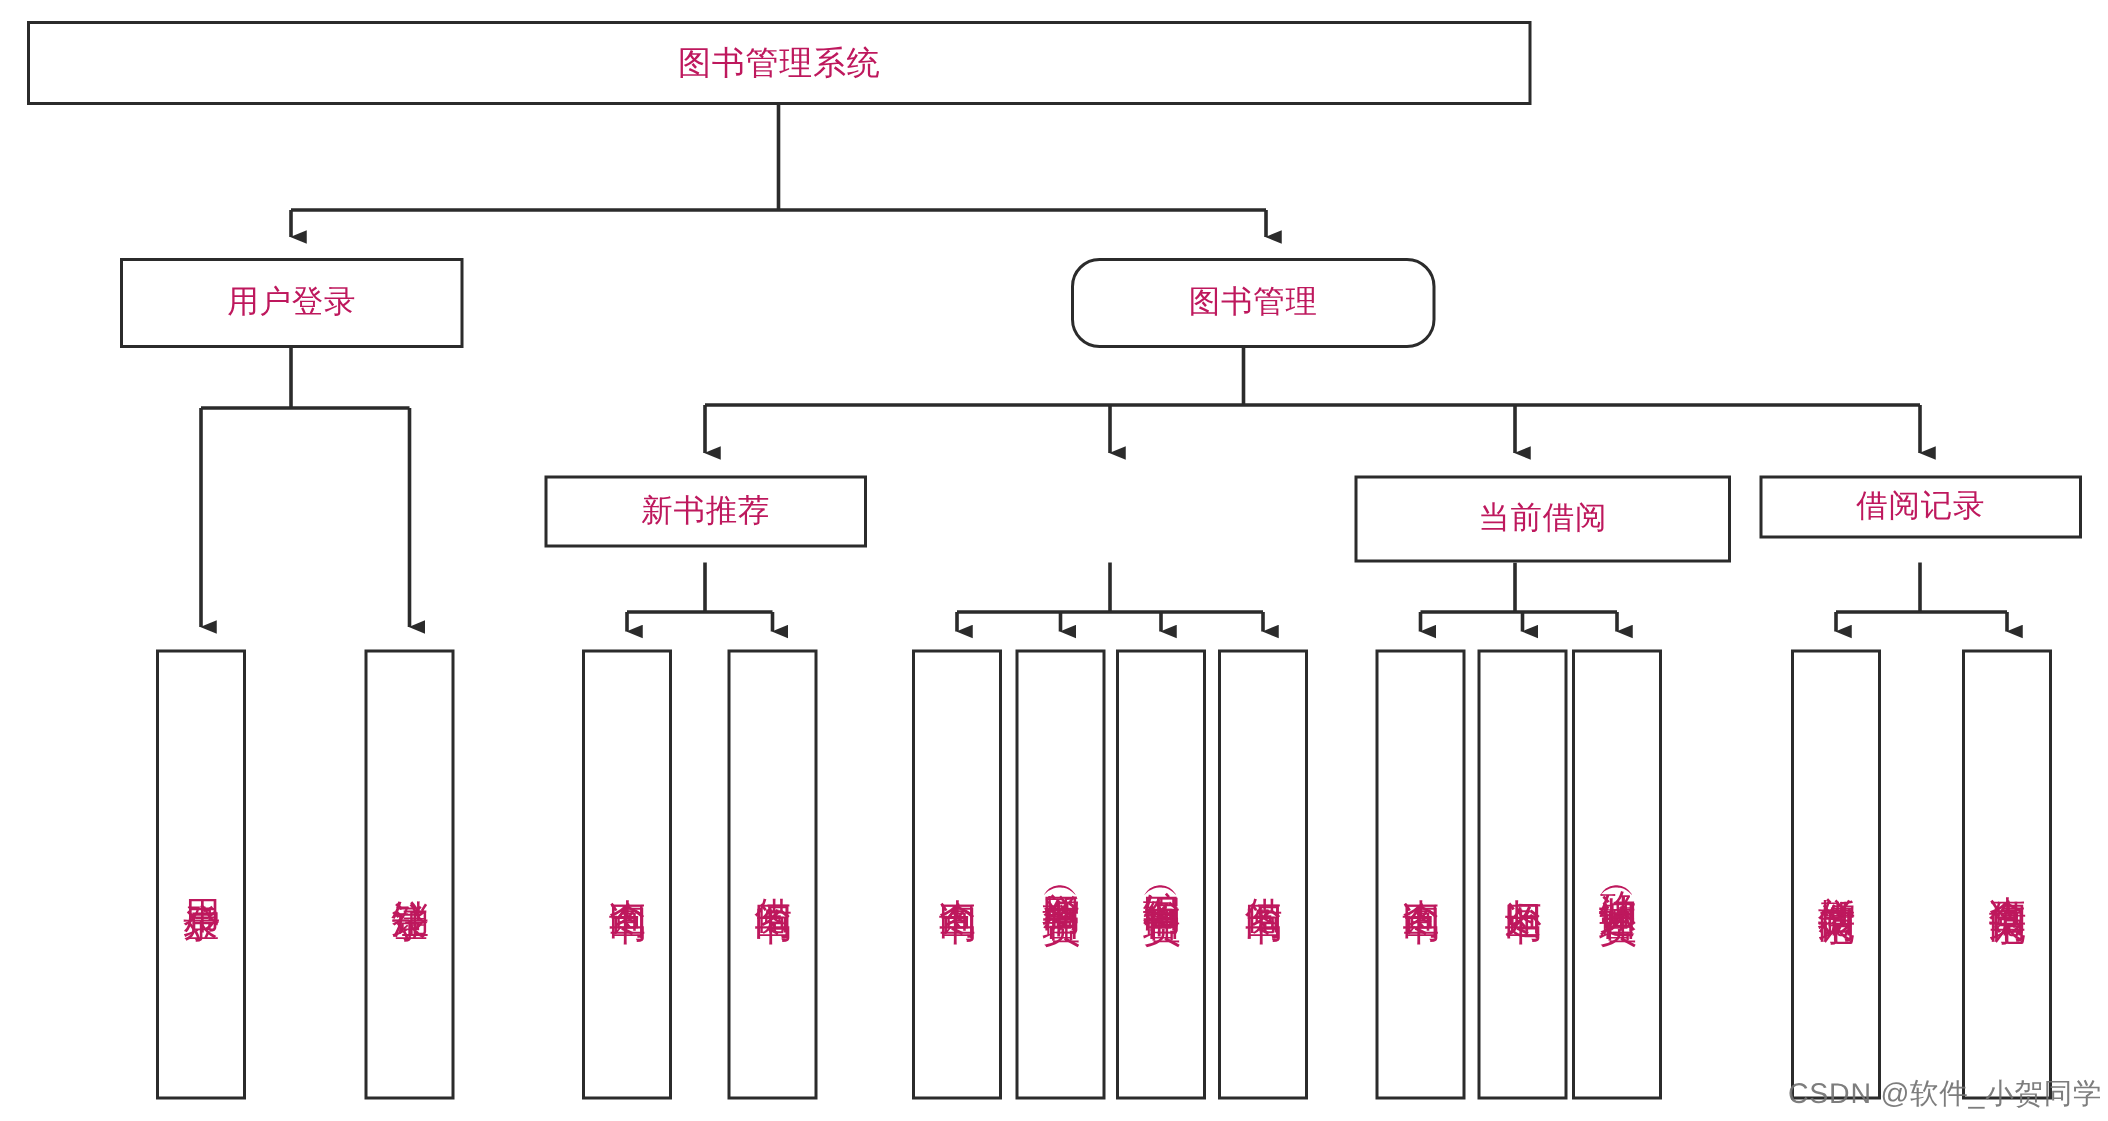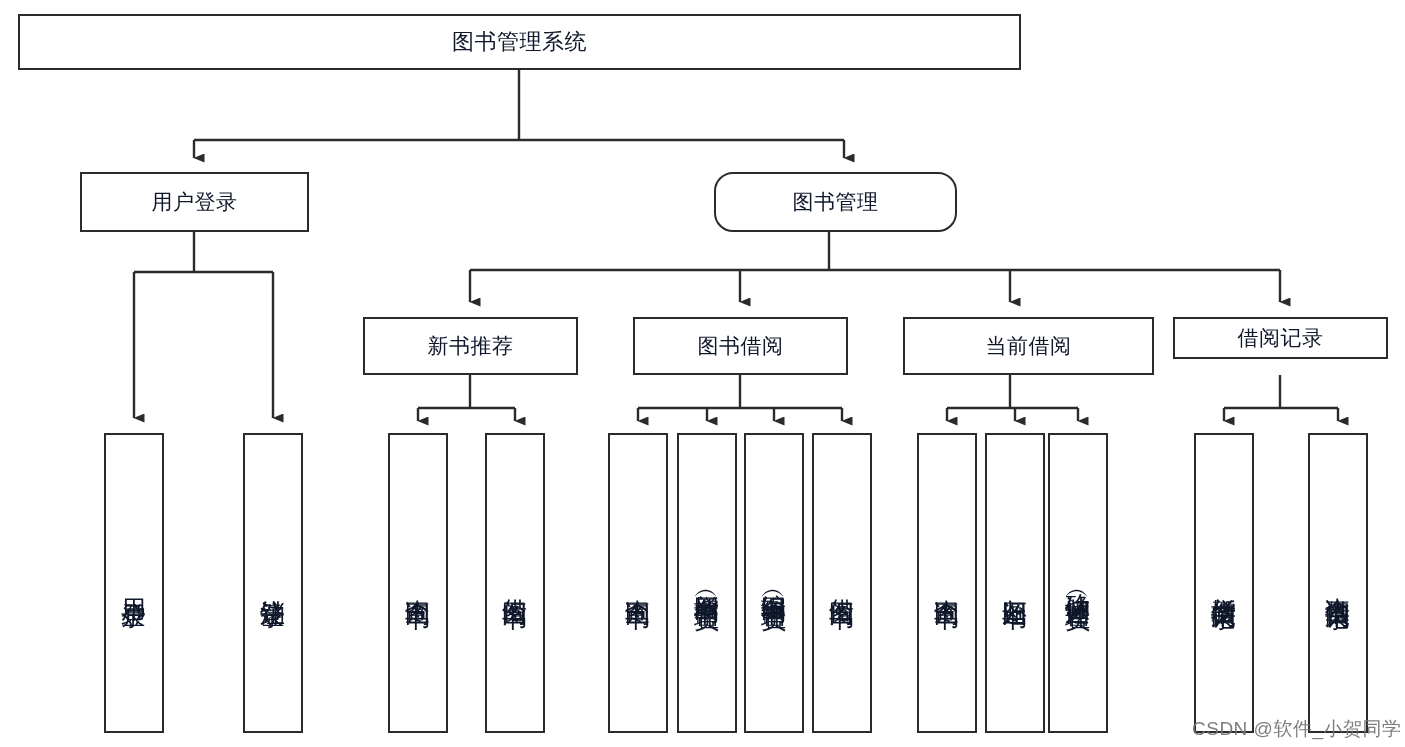--- a/index.html
+++ b/index.html
@@ -28,21 +28,21 @@
   .node {
     position: absolute;
     box-sizing: border-box;
     background: #ffffff;
     border: 2px solid #2b2b2b;
     display: flex;
     align-items: center;
     justify-content: center;
   }
   .node .label {
-    color: #0f172a;
+    color: #be185d;
     text-align: left;
     line-height: 1.18;
     letter-spacing: 0.5px;
   }
   .node.horiz .label {
     font-size: 21px;
   }
   .node.root .label {
     font-size: 22px;
   }
@@ -129,25 +129,22 @@
     <span class="label">图书管理系统</span>
   </div>
 
   <div class="node horiz" style="left:80px; top:172px; width:229px; height:60px;">
     <span class="label">用户登录</span>
   </div>
   <div class="node horiz" style="left:714px; top:172px; width:243px; height:60px;border-radius:19px;">
     <span class="label">图书管理</span>
   </div>
 
-  <div class="node horiz" style="left:363px; top:317px; width:215px; height:58px;">
+  <div class="node horiz" style="left:363px; top:317px; width:215px; height:48px;">
     <span class="label">新书推荐</span>
-  </div>
-  <div class="node horiz" style="left:633px; top:317px; width:215px; height:58px;">
-    <span class="label">图书借阅</span>
   </div>
   <div class="node horiz" style="left:903px; top:317px; width:251px; height:58px;">
     <span class="label">当前借阅</span>
   </div>
   <div class="node horiz" style="left:1173px; top:317px; width:215px; height:42px;">
     <span class="label">借阅记录</span>
   </div>
 
   <div class="node leaf" style="left:104px; top:433px; width:60px; height:300px;">
     <span class="label">用户登录</span>

